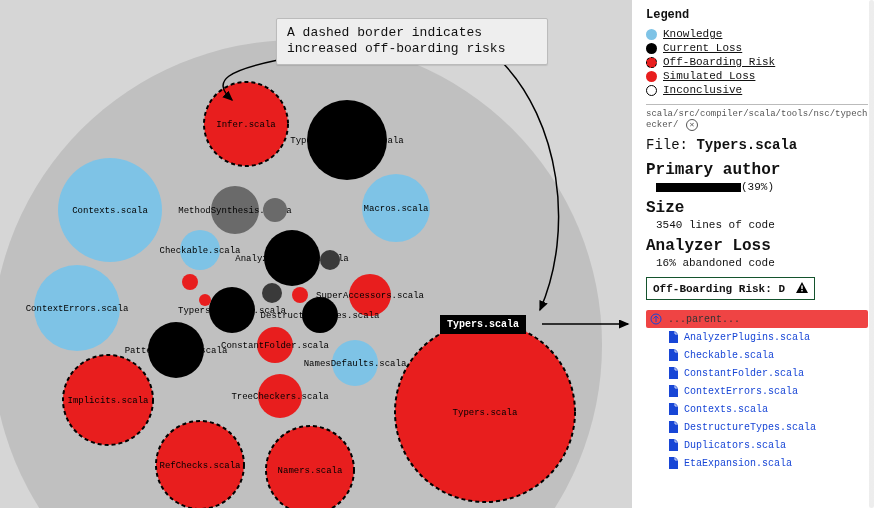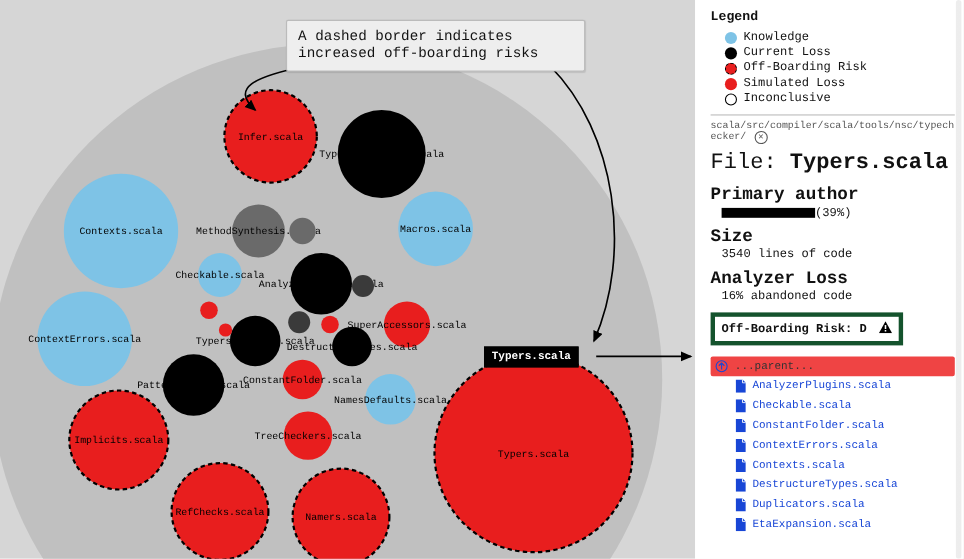--- a/index.html
+++ b/index.html
@@ -72,21 +72,22 @@
   .side h3.legend-title {
     font-size: 12px;
     font-weight: bold;
     margin: 2px 0 6px;
   }
   .legend-row {
     display: flex;
     align-items: center;
     gap: 6px;
     font-size: 11px;
-    margin: 2px 13px;
+    margin: 2px 0;
+    text-decoration: underline;
   }
   .legend-dot {
     width: 11px; height: 11px; border-radius: 50%;
     box-sizing: border-box;
   }
   .dot-knowledge { background:#7ec3e6; }
   .dot-current   { background:#000; }
   .dot-sim       { background:#e81e1e; }
   .dot-risk      { background:#e81e1e; border:1.5px dashed #000; }
   .dot-incon     { background:#fff; border:1px solid #000; }
@@ -102,32 +103,32 @@
     word-break: break-all;
   }
   .crumb-close {
     display:inline-block;
     width:10px;height:10px;border-radius:50%;
     border:1px solid #555;color:#555;
     text-align:center;line-height:9px;font-size:8px;
     margin-left:2px;
   }
   .file-h {
-    font-size: 20px;
+    font-size: 14px;
     margin: 6px 0 8px;
   }
   .field-label { font-weight:bold; font-size:16px; margin-top:6px;}
   .field-value { font-size:11px; margin:2px 0 0 10px; }
   .redact {
     display:inline-block;
     width:85px;height:9px;background:#000;vertical-align:middle;
   }
   .risk-box {
     display:inline-block;
-    border:4px solid #14532d;
+    border:1px solid #14532d;
     padding: 4px 6px;
     font-weight:bold;
     font-size:11px;
     margin-top:8px;
   }
   .tri {
     display:inline-block;
     vertical-align:-1px;
     margin-left:4px;
   }
@@ -225,21 +226,21 @@
       <path class="arrow" d="M500,60 C560,120 575,230 540,310" marker-end="url(#ah)"></path>
 
       <path class="arrow" d="M542,324 C575,324 600,324 628,324" marker-end="url(#ah)"></path>
       <defs>
         <marker id="ah" markerWidth="8" markerHeight="8" refX="6" refY="3" orient="auto">
           <path class="arrowhead" d="M0,0 L7,3 L0,6 Z"></path>
         </marker>
       </defs>
     </svg>
 
-    <div class="callout" style="left:260px; top:18px; width:250px;">A dashed border indicates increased off-boarding risks</div>
+    <div class="callout" style="left:276px; top:18px; width:250px;">A dashed border indicates increased off-boarding risks</div>
 
     <div class="file-chip" style="left:440px; top:315px;">Typers.scala</div>
   </div>
 
   <div class="side">
     <h3 class="legend-title">Legend</h3>
     <div class="legend-row">
       <span class="legend-dot dot-knowledge"></span>
       <span>Knowledge</span>
     </div>

